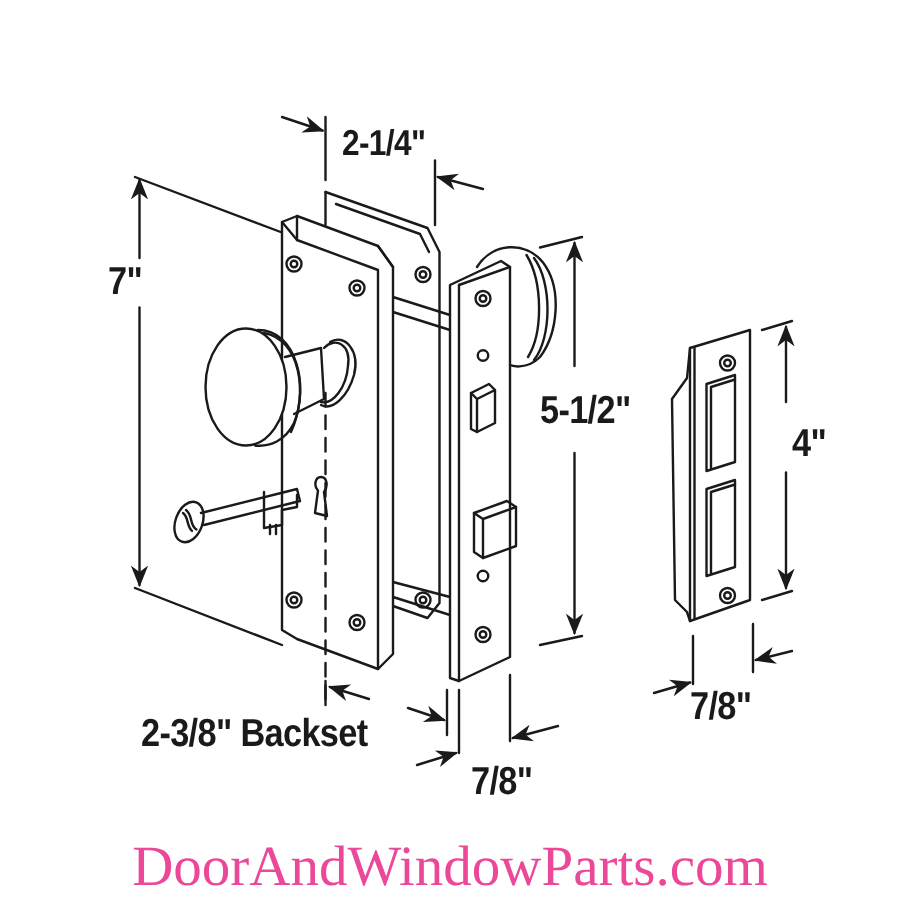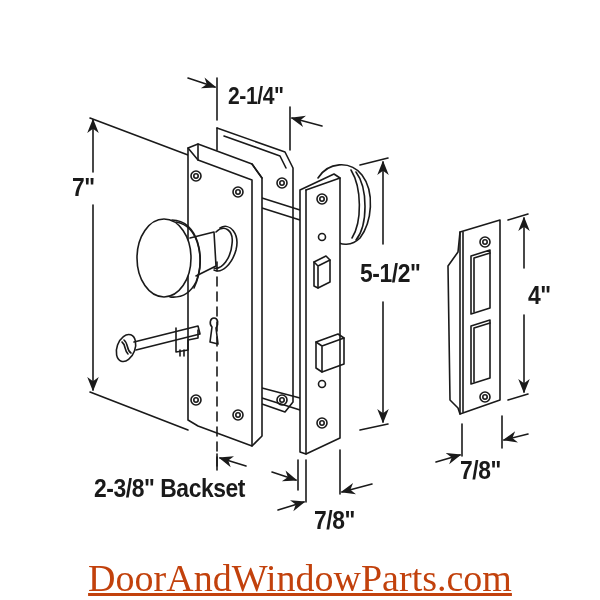--- a/index.html
+++ b/index.html
@@ -1,19 +1,19 @@
 <!DOCTYPE html>
 <html><head>
 <meta charset="utf-8">
 <style>
   html, body { margin: 0; padding: 0; background: #ffffff; }
   body { width: 600px; height: 600px; position: relative; overflow: hidden; font-family: "Liberation Sans", sans-serif; }
   #stage { position: absolute; left: 0; top: 0; width: 600px; height: 600px; }
   .dim-label { position: absolute; font-family: "Liberation Sans", sans-serif; font-weight: bold; color: #1a1a1a; white-space: nowrap; letter-spacing: -0.5px; transform: scaleX(0.88); transform-origin: left top; }
-  .watermark { position: absolute; left: 0; width: 600px; top: 556px; text-align: center; font-family: "Liberation Serif", serif; font-size: 38px; color: #c2410c; letter-spacing: 0px; text-decoration: underline; }
+  .watermark { position: absolute; left: 0; width: 600px; top: 556px; text-align: center; font-family: "Liberation Serif", serif; font-size: 38px; color: #ec4899; letter-spacing: 0px; }
 </style>
 </head>
 <body>
 
 <svg id="stage" viewBox="0 0 600 600" xmlns="http://www.w3.org/2000/svg">
   <defs>
     <marker id="arr" viewBox="0 0 10 10" refX="9" refY="5" markerWidth="9" markerHeight="9" orient="auto-start-reverse">
       <path d="M0,1 L10,5 L0,9 L3,5 z" fill="#1a1a1a"></path>
     </marker>
   </defs>

